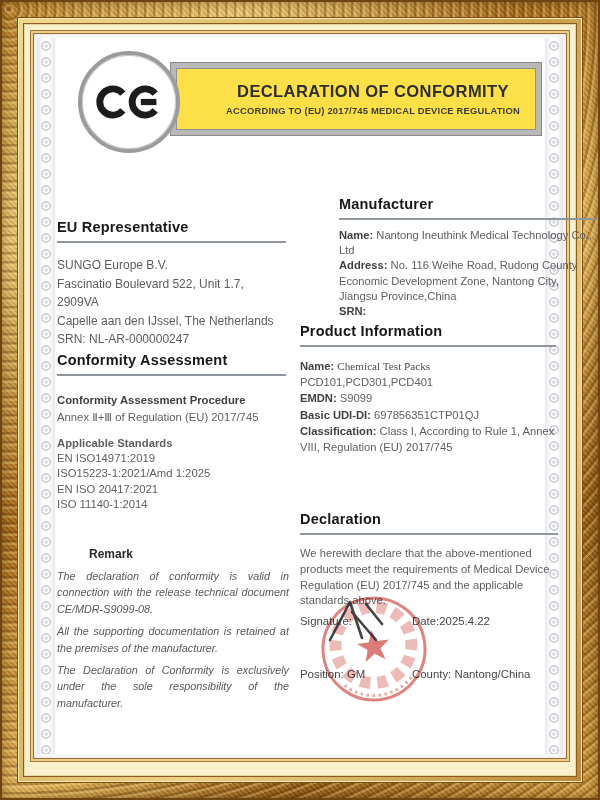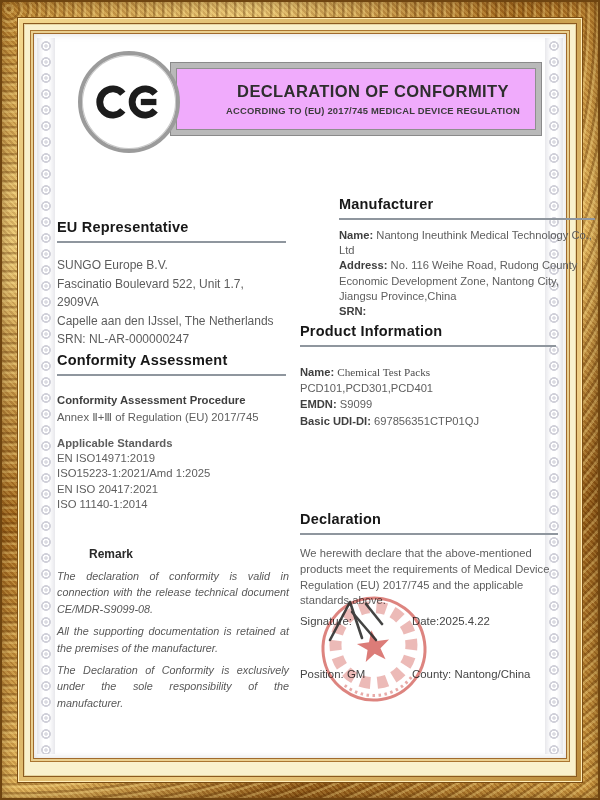--- a/index.html
+++ b/index.html
@@ -25,21 +25,21 @@
   
   .lace{position:absolute;top:4px;bottom:4px;width:18px;opacity:.9;
     background-image:
       radial-gradient(circle at 9px 8px, rgba(0,0,0,0) 3px, #cdcdd6 3.4px, #cdcdd6 4.6px, rgba(0,0,0,0) 5.2px),
       radial-gradient(circle at 9px 8px, #d6d6de 0 1.4px, rgba(0,0,0,0) 2.2px),
       linear-gradient(90deg, rgba(200,200,210,.45), rgba(255,255,255,0) 35%, rgba(255,255,255,0) 65%, rgba(200,200,210,.45));
     background-size:18px 16px,18px 16px,100% 100%;}
   .lace-left{left:3px;} .lace-right{right:3px;}
 
   
-  .banner{position:absolute;left:136px;top:28px;width:370px;height:72px;background:#f0abfc;
+  .banner{position:absolute;left:136px;top:28px;width:370px;height:72px;background:#fde047;
     border:1px solid #8a8a8a;
     box-shadow:inset 0 0 0 5px #b9b9b9, inset 0 0 0 6px #8f8f8f;
     display:flex;flex-direction:column;align-items:center;justify-content:center;z-index:2;}
   .banner .title{font-size:16.5px;font-weight:bold;color:#2e2e2e;letter-spacing:.4px;padding-left:34px;}
   .banner .subtitle{font-size:9.4px;font-weight:bold;color:#3c3c3c;margin-top:4px;letter-spacing:.2px;padding-left:34px;}
   .ce{position:absolute;left:44px;top:17px;width:94px;height:94px;border-radius:50%;
     background:#fff;border:4px solid #9b9b9b;z-index:3;
     display:flex;align-items:center;justify-content:center;
     box-shadow:0 0 0 1px #c9c9c9 inset;}
 
@@ -58,21 +58,21 @@
   #conf .stds div{line-height:15.2px;color:#5e5e5e;}
   #remark{left:23px;top:513px;width:232px;}
   #remark h3{margin:0;font-size:12px;font-weight:bold;color:#2a2a2a;padding-left:32px;}
   #remark .rp{margin:6px 0 0 0;font-style:italic;font-size:10.8px;line-height:16.4px;
     color:#585858;text-align:justify;}
   #remark .rp:first-of-type{margin-top:7px;}
 
   #manufacturer{left:266px;top:162px;width:256px;margin-left:39px;}
   #manufacturer .para{margin-top:8px;line-height:15.2px;}
   #product{left:266px;top:289px;width:256px;}
-  #product .lines{margin-top:17px;line-height:16.2px;}
+  #product .lines{margin-top:11px;line-height:16.2px;}
   .serif-val{font-family:"Liberation Serif","DejaVu Serif",serif;color:#4d4d4d;}
   #declaration{left:266px;top:477px;width:258px;}
   #declaration .para{margin-top:11px;line-height:15.8px;}
   .row{position:absolute;width:258px;font-size:11.4px;color:#454545;}
   .row .right-cell{position:absolute;left:112px;top:0;}
   #sig-row{left:266px;top:581px;}
   #pos-row{left:266px;top:634px;}
 
   .stamp{position:absolute;left:274px;top:549px;z-index:4;mix-blend-mode:multiply;opacity:.9;}
   .sig-scribble{position:absolute;left:288px;top:556px;z-index:5;}
@@ -152,20 +152,24 @@
           <span class="serif-val">Chemical Test Packs</span>
         </div>
         <div>PCD101,PCD301,PCD401</div>
         <div>
           <span class="lbl">EMDN:</span>
           <span>S9099</span>
         </div>
         <div>
           <span class="lbl">Basic UDI-DI:</span>
           <span>697856351CTP01QJ</span>
+        </div>
+        <div>
+          <span class="lbl">Classification:</span>
+          <span>Class I, According to Rule 1, Annex VIII, Regulation (EU) 2017/745</span>
         </div>
       </div>
     </section>
 
     <section class="sec" id="declaration">
       <h2>Declaration</h2>
       <div class="para body-txt">We herewith declare that the above-mentioned products meet the requirements of Medical Device Regulation (EU) 2017/745 and the applicable standards above.</div>
     </section>
 
     <div class="row" id="sig-row">

